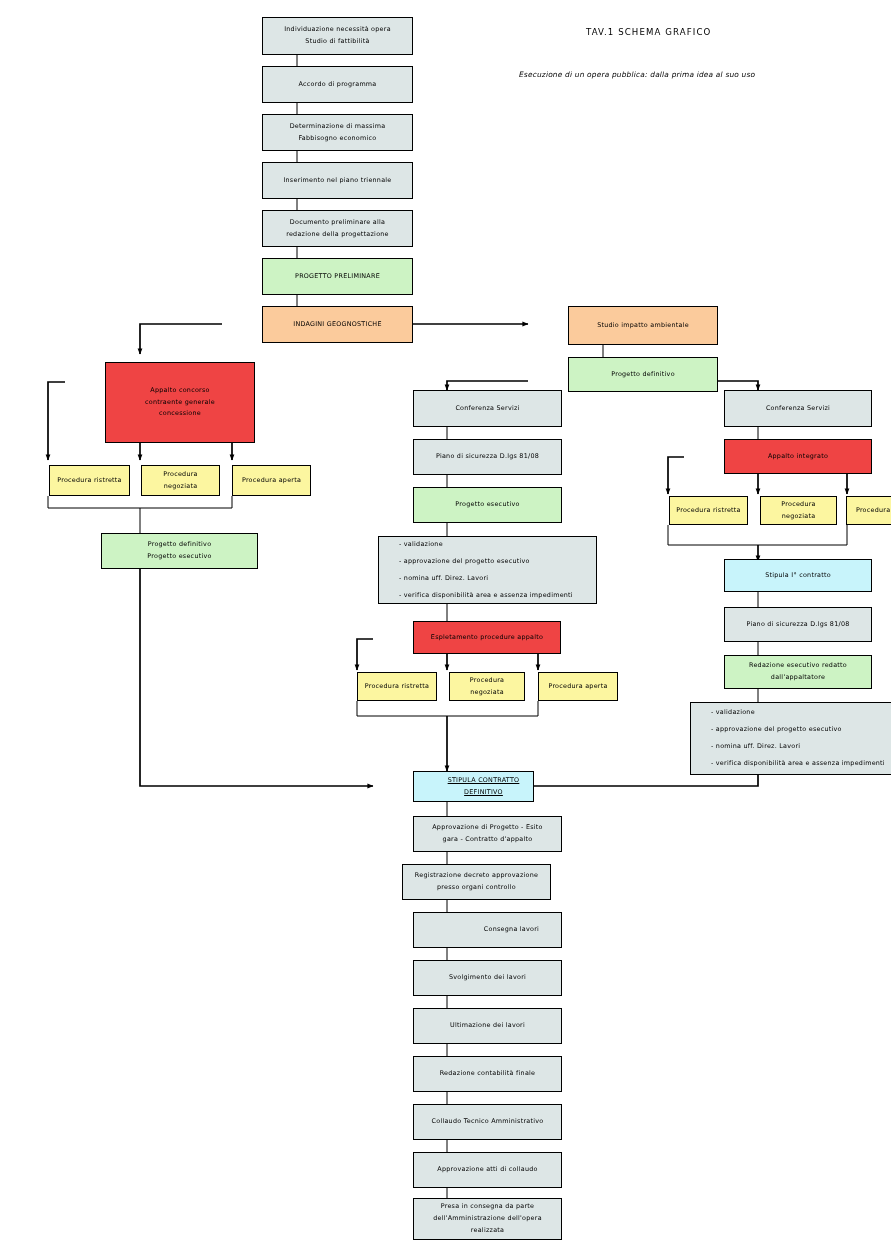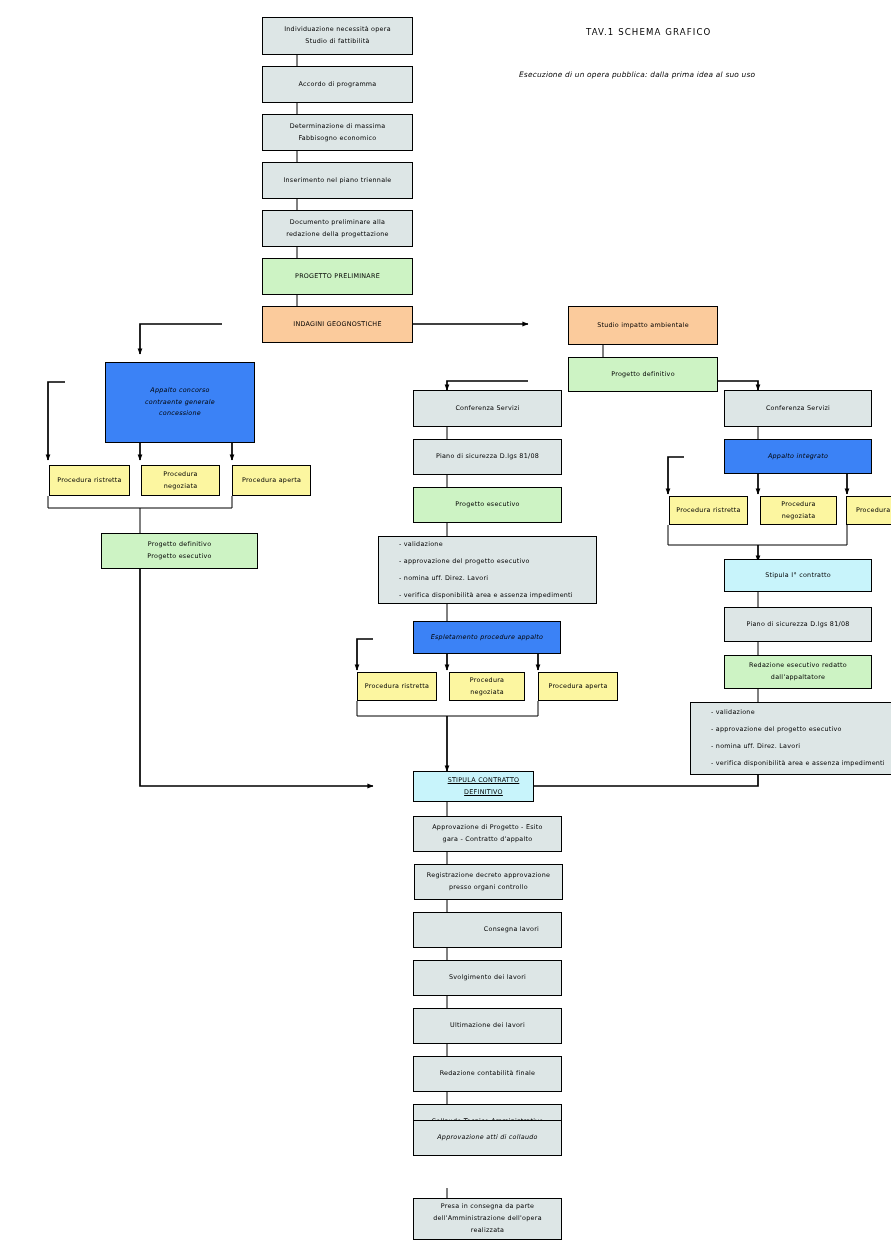--- a/index.html
+++ b/index.html
@@ -36,21 +36,21 @@
     line-height: 1.85;
     color: #000000;
     letter-spacing: 0.25px;
     z-index: 2;
     margin-left: 40px;
   }
   .node .ln { display: block; white-space: nowrap; }
   .c-grey  { background: #dde6e6; }
   .c-green { background: #cdf3c4; }
   .c-orange{ background: #fbcb9c; }
-  .c-blue  { background: #3b82f6; font-style: italic; }
+  .c-blue  { background: #ef4444; }
   .c-yellow{ background: #fcf6a0; }
   .c-cyan  { background: #c8f4fb; }
   .list {
     align-items: flex-start;
     justify-content: center;
     text-align: left;
     padding: 4px 20px;
   }
   .list .ln {
     display: block;
@@ -284,40 +284,40 @@
 
   <div class="node c-cyan" style="left:373px; top:771px; width:121px; height:31px;padding-left:20px;">
     <span class="ln u">STIPULA CONTRATTO</span>
     <span class="ln u">DEFINITIVO</span>
   </div>
 
   <div class="node c-grey" style="left:373px; top:816px; width:149px; height:36px;">
     <span class="ln">Approvazione di Progetto - Esito</span>
     <span class="ln">gara - Contratto d'appalto</span>
   </div>
-  <div class="node c-grey" style="left:374px; top:864px; width:149px; height:36px;">
+  <div class="node c-grey" style="left:362px; top:864px; width:149px; height:36px;">
     <span class="ln">Registrazione decreto  approvazione</span>
     <span class="ln">presso organi controllo</span>
   </div>
   <div class="node c-grey" style="left:373px; top:912px; width:149px; height:36px;padding-left:48px;">
     <span class="ln">Consegna lavori</span>
   </div>
   <div class="node c-grey" style="left:373px; top:960px; width:149px; height:36px;">
     <span class="ln">Svolgimento dei lavori</span>
   </div>
   <div class="node c-grey" style="left:373px; top:1008px; width:149px; height:36px;">
     <span class="ln">Ultimazione dei lavori</span>
   </div>
   <div class="node c-grey" style="left:373px; top:1104px; width:149px; height:36px;">
     <span class="ln">Collaudo Tecnico Amministrativo</span>
   </div>
   <div class="node c-grey" style="left:373px; top:1056px; width:149px; height:36px;">
     <span class="ln">Redazione contabilità finale</span>
   </div>
-  <div class="node c-grey" style="left:373px; top:1120px; width:149px; height:36px;font-style:italic;">
+  <div class="node c-grey" style="left:373px; top:1152px; width:149px; height:36px;">
     <span class="ln">Approvazione atti di collaudo</span>
   </div>
   <div class="node c-grey" style="left:373px; top:1198px; width:149px; height:42px;">
     <span class="ln">Presa in consegna da parte</span>
     <span class="ln">dell'Amministrazione dell'opera</span>
     <span class="ln">realizzata</span>
   </div>
 
 </div>
 

